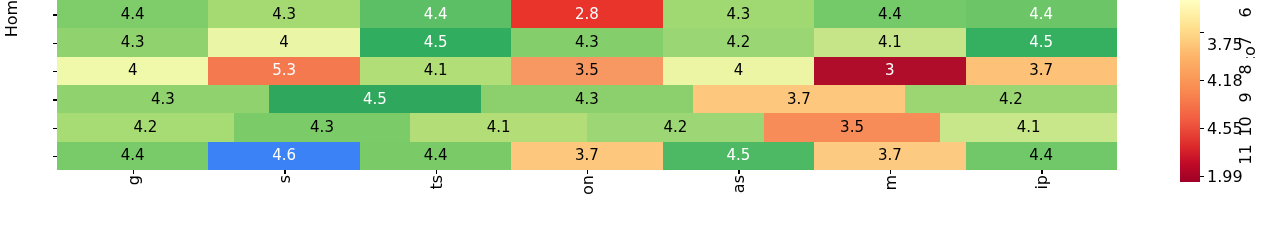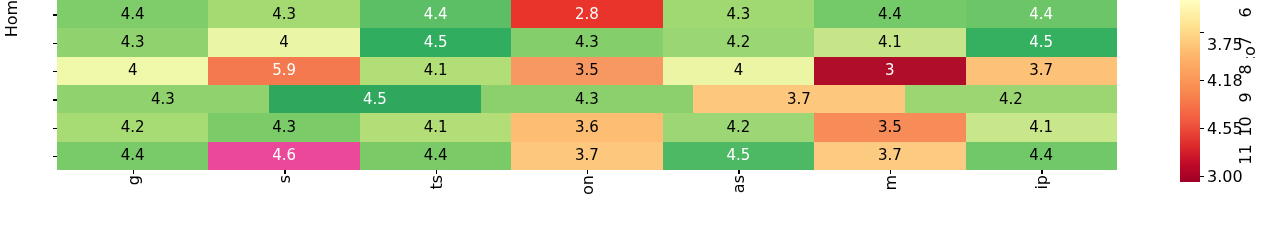--- a/index.html
+++ b/index.html
@@ -191,46 +191,45 @@
         <div class="hm-cell" style="background: rgb(144, 210, 110); color: rgb(0, 0, 0);">4.3</div>
         <div class="hm-cell" style="background: rgb(234, 245, 165); color: rgb(0, 0, 0);">4</div>
         <div class="hm-cell" style="background: rgb(49, 173, 95); color: rgb(255, 255, 255);">4.5</div>
         <div class="hm-cell" style="background: rgb(132, 206, 108); color: rgb(0, 0, 0);">4.3</div>
         <div class="hm-cell" style="background: rgb(154, 214, 115); color: rgb(0, 0, 0);">4.2</div>
         <div class="hm-cell" style="background: rgb(198, 229, 137); color: rgb(0, 0, 0);">4.1</div>
         <div class="hm-cell" style="background: rgb(53, 175, 96); color: rgb(255, 255, 255);">4.5</div>
       </div>
       <div class="hm-row" style="height: 28.3333px;">
         <div class="hm-cell" style="background: rgb(240, 248, 169); color: rgb(0, 0, 0);">4</div>
-        <div class="hm-cell" style="background: rgb(244, 121, 79); color: rgb(255, 255, 255);">5.9</div>
+        <div class="hm-cell" style="background: rgb(244, 121, 79); color: rgb(255, 255, 255);">5.3</div>
         <div class="hm-cell" style="background: rgb(177, 222, 119); color: rgb(0, 0, 0);">4.1</div>
         <div class="hm-cell" style="background: rgb(247, 151, 97); color: rgb(0, 0, 0);">3.5</div>
         <div class="hm-cell" style="background: rgb(235, 245, 163); color: rgb(0, 0, 0);">4</div>
         <div class="hm-cell" style="background: rgb(175, 13, 42); color: rgb(255, 255, 255);">3</div>
         <div class="hm-cell" style="background: rgb(253, 193, 119); color: rgb(0, 0, 0);">3.7</div>
       </div>
       <div class="hm-row" style="height: 28.3333px;">
         <div class="hm-cell" style="background: rgb(143, 210, 110); color: rgb(0, 0, 0);">4.3</div>
         <div class="hm-cell" style="background: rgb(47, 167, 92); color: rgb(255, 255, 255);">4.5</div>
         <div class="hm-cell" style="background: rgb(139, 208, 109); color: rgb(0, 0, 0);">4.3</div>
         <div class="hm-cell" style="background: rgb(253, 200, 126); color: rgb(0, 0, 0);">3.7</div>
         <div class="hm-cell" style="background: rgb(155, 214, 115); color: rgb(0, 0, 0);">4.2</div>
       </div>
       <div class="hm-row" style="height: 28.3333px;">
         <div class="hm-cell" style="background: rgb(167, 219, 115); color: rgb(0, 0, 0);">4.2</div>
         <div class="hm-cell" style="background: rgb(124, 203, 105); color: rgb(0, 0, 0);">4.3</div>
         <div class="hm-cell" style="background: rgb(179, 222, 119); color: rgb(0, 0, 0);">4.1</div>
-        <div class="hm-cell" style="background: rgb(253, 190, 115); color: rgb(0, 0, 0);">3.6</div>
         <div class="hm-cell" style="background: rgb(157, 214, 116); color: rgb(0, 0, 0);">4.2</div>
         <div class="hm-cell" style="background: rgb(247, 140, 88); color: rgb(0, 0, 0);">3.5</div>
         <div class="hm-cell" style="background: rgb(200, 230, 138); color: rgb(0, 0, 0);">4.1</div>
       </div>
       <div class="hm-row" style="height: 28.3333px;">
         <div class="hm-cell" style="background: rgb(121, 202, 104); color: rgb(0, 0, 0);">4.4</div>
-        <div class="hm-cell" style="background: #ec4899; color: rgb(255, 255, 255);">4.6</div>
+        <div class="hm-cell" style="background: #3b82f6; color: rgb(255, 255, 255);">4.6</div>
         <div class="hm-cell" style="background: rgb(122, 202, 104); color: rgb(0, 0, 0);">4.4</div>
         <div class="hm-cell" style="background: rgb(253, 200, 126); color: rgb(0, 0, 0);">3.7</div>
         <div class="hm-cell" style="background: rgb(77, 185, 101); color: rgb(255, 255, 255);">4.5</div>
         <div class="hm-cell" style="background: rgb(253, 202, 130); color: rgb(0, 0, 0);">3.7</div>
         <div class="hm-cell" style="background: rgb(113, 200, 104); color: rgb(0, 0, 0);">4.4</div>
       </div>
     </div>
 
   <div id="xticks">
       <div class="xtick-mark" style="left: 132.714px;"></div>
@@ -267,19 +266,19 @@
     <div id="cbar-gradient" style="background: linear-gradient(rgb(255, 255, 192) 0%, rgb(254, 227, 145) 14%, rgb(253, 178, 103) 32%, rgb(249, 137, 80) 50%, rgb(242, 92, 65) 66%, rgb(221, 43, 43) 80%, rgb(192, 10, 40) 90%, rgb(158, 0, 38) 100%);"></div>
   </div>
   <div id="cbar-ticks">
       <div class="cbtick-mark" style="top: 32.032px;"></div>
       <div class="cbtick-label" style="top: 44px;">3.75</div>
       <div class="cbtick-mark" style="top: 80.08px;"></div>
       <div class="cbtick-label" style="top: 80.08px;">4.18</div>
       <div class="cbtick-mark" style="top: 127.946px;"></div>
       <div class="cbtick-label" style="top: 127.946px;">4.55</div>
       <div class="cbtick-mark" style="top: 175.994px;"></div>
-      <div class="cbtick-label" style="top: 175.994px;">3.00</div>
+      <div class="cbtick-label" style="top: 175.994px;">1.99</div>
     </div>
   <div id="cbar-title">
     <span>Sco</span>
   </div>
 
 </div>
 
 </body></html>

